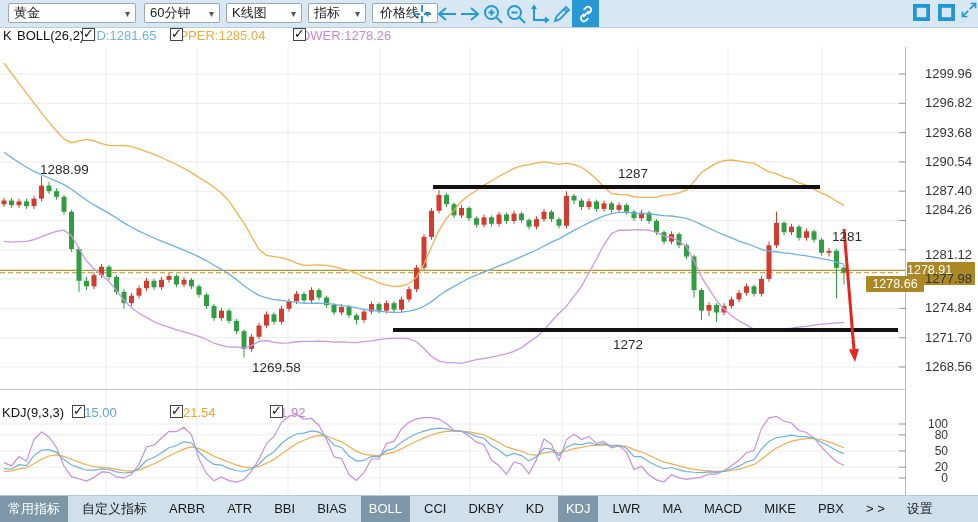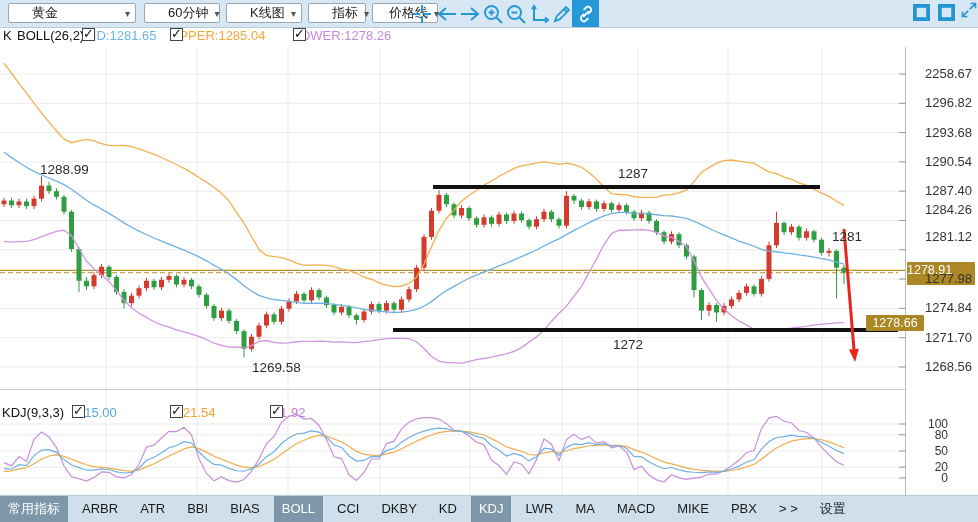--- a/index.html
+++ b/index.html
@@ -2,21 +2,21 @@
 <html><head>
 <meta charset="utf-8">
 <style>
   html,body{margin:0;padding:0;background:#fff;}
   .root{position:relative;width:978px;height:522px;background:#fff;overflow:hidden;
         font-family:"Liberation Sans","DejaVu Sans",sans-serif;font-size:13px;color:#222;}
   
   .toolbar{position:absolute;left:0;top:0;width:978px;height:27px;background:#d7e7f3;border-bottom:1px solid #b9cdd9;}
   .select{position:absolute;top:3px;height:20px;background:#fff;border:1px solid #9aa7b0;border-radius:2px;
           display:flex;align-items:center;justify-content:space-between;padding:0 5px;box-sizing:border-box;cursor:default;}
-  .select .lbl{font-size:13px;color:#222;white-space:nowrap;margin-left:18px;}
+  .select .lbl{font-size:13px;color:#222;white-space:nowrap;}
   .select .arr{font-size:10px;color:#555;margin-left:6px;}
   .tbtn{position:absolute;top:0;width:23px;height:27px;border:0;background:transparent;padding:2px 0;cursor:pointer;}
   .tbtn svg{display:block;margin:0 auto;}
   .tbtn.active{background:#2798d6;width:27px;}
   .wbtn{position:absolute;top:4px;width:18px;height:18px;border:0;background:transparent;padding:0;cursor:pointer;}
   
   .indrow{position:absolute;left:0;width:905px;height:19px;background:transparent;}
   .indrow span{position:absolute;white-space:nowrap;font-size:13px;}
   .cb{display:inline-block;width:11px;height:11px;border:1px solid #444;background:#fff;font-size:10px;line-height:10px;
       text-align:center;color:#111;vertical-align:-1px;margin-right:2px;}
@@ -444,42 +444,43 @@
       <line x1="899" x2="906" y1="46" y2="46" stroke="#999999"></line>
       <line x1="899" x2="906" y1="62.2" y2="62.2" stroke="#999999"></line>
       <line x1="899" x2="906" y1="73" y2="73" stroke="#999999"></line>
       <polyline points="4,57.642795681855574 11.5,60.89811573711969 19,51.53831795335986 26.5,56.18656857752451 34,34.32061679076541 41.5,27.09987964244413 49,31.913312608291633 56.5,42.57195836443108 64,61.01908529487855 71.5,71.6321295488008 79,73.76820856020944 86.5,76.08500500666608 94,72.41356047123227 101.5,66.92444913220777 109,67.31002636554878 116.5,71.88970609183743 124,72.93027994387732 131.5,69.62382587631117 139,59.28413817449063 146.5,41.96270606540452 154,40.087880009655045 161.5,33.0365262060253 169,26.316381414618874 176.5,26.588387660957636 184,22.23454619407747 191.5,30.10853257319817 199,53.75157845578844 206.5,68.41585621261132 214,75.81417933099505 221.5,71.84845987624487 229,75.64523934801477 236.5,77.07003140790944 244,74.45594800354033 251.5,66.03092656312003 259,54.072809327714765 266.5,38.564894838783594 274,31.484342226922436 281.5,17.27484755627023 289,11.188349343341748 296.5,9.412002372411129 304,14.069870371417686 311.5,13.45773328872599 319,20.486262384144307 326.5,34.50984789324899 334,51.82378158592314 341.5,53.62177638423198 349,69.85583932260744 356.5,75.44305686543365 364,67.45481389941838 371.5,54.02061548125433 379,53.80483497697446 386.5,38.52659216786914 394,36.43016425170463 401.5,23.91557974817724 409,17.280537395185988 416.5,13.857284741817084 424,12.546067714036095 431.5,12.648829230538821 439,14.04372732655894 446.5,18.62346990870782 454,25.266327191849193 461.5,26.194205354897576 469,31.08586545323978 476.5,37.17394340275466 484,39.80303599144719 491.5,55.048840145998035 499,60.666496232007745 506.5,69.18767563184343 514,56.87593555015492 521.5,59.19561378605491 529,68.72040258133732 536.5,54.64915287019962 544,33.961519851390456 551.5,39.195534283784085 559,55.64145103028633 566.5,34.54688079033454 574,29.29774357690399 581.5,34.45474631496465 589,31.371016911519703 596.5,38.43079112415522 604,36.376564931153794 611.5,42.83284607524554 619,40.80421035314793 626.5,47.079904437421916 634,64.60428484006775 641.5,61.299893523382835 649,69.96462032447945 656.5,74.83708494856282 664,76.95975843097659 671.5,69.71758978816376 679,72.90082749564064 686.5,74.43070060987728 694,73.17720939666881 701.5,72.10492001117076 709,69.03505799707841 716.5,69.21611909603527 724,65.70403489413701 731.5,60.80691675358642 739,55.32992332445517 746.5,47.48404587545707 754,45.617809531009925 761.5,23.40226533479428 769,12.788956283161987 776.5,11.358813842556213 784,16.235523039396877 791.5,18.036516782241304 799,25.52926193833374 806.5,27.434452462882128 814,32.88250396082206 821.5,42.20092018159812 829,49.877965075172206 836.5,56.79587421306765 844,60.478887405492955" fill="none" stroke="#c98fdb" stroke-width="1.2"></polyline>
       <polyline points="4,66.71875183045736 11.5,65.88723238855198 19,63.83738746923882 26.5,62.74441334185107 34,58.68387097741026 41.5,54.171872215272245 49,50.99207798570359 56.5,49.78920375409323 64,51.39347254563399 71.5,54.28470926037211 79,57.06806630320602 86.5,59.78477183227174 94,61.588884494980384 101.5,62.3511080145843 109,63.05952492186494 116.5,64.32097937471815 124,65.5508794560266 131.5,66.13272894463869 139,65.15435883461754 146.5,61.84126558187282 154,58.73363907155599 161.5,55.06262294790875 169,50.956017014581626 176.5,47.47492710692106 184,43.86915840508626 191.5,41.90335471481653 199,43.59595810638395 206.5,47.141657835845 214,51.23773233515215 221.5,54.18212198387969 229,57.248281607327556 236.5,60.07996015026782 244,62.133672700735325 251.5,62.69042325250457 259,61.459335548963175 266.5,58.188701161794654 274,54.3737927425272 281.5,49.07394343020478 289,43.661715703510055 296.5,38.76889951335306 304,35.24046677879086 311.5,32.12864770878159 319,30.465449805261976 326.5,31.043220960688693 334,34.011872478579335 341.5,36.813287322244 349,41.533651893724496 356.5,46.377852603968655 364,49.38884707474718 371.5,50.050528275676776 379,50.58685780443359 386.5,48.86396271349581 394,47.087705790382785 401.5,43.77740207006771 409,39.99213568794175 416.5,36.25858555278108 424,32.871083004388936 431.5,29.982189608124635 439,27.705266425043817 446.5,26.407866922710106 454,26.244789818301406 461.5,26.23756346638658 469,26.93017803593703 476.5,28.393573088339547 484,30.023496360212068 491.5,33.59854547246721 499,37.465395580973 506.5,41.99714987395449 514,44.122690684840265 521.5,46.27596541358521 529,49.482313580406945 536.5,50.220433478948756 544,47.89773153215471 551.5,46.654560496673184 559,47.93840200147506 566.5,46.025327542740705 574,43.635672690478316 581.5,42.32411177969065 589,40.759383941380506 596.5,40.426727824634035 604,39.848133125565425 611.5,40.27452068980544 619,40.350190641711514 626.5,41.311578326813 634,44.639107828706535 641.5,47.019220070803144 649,50.2971343927569 656.5,53.80284161501489 664,57.1109725887237 671.5,58.911917902929424 679,60.91033355903103 686.5,62.84181456629478 694,64.3182995420625 701.5,65.43067389479225 709,65.94558590940457 716.5,66.4128049360661 724,66.31155207293337 731.5,65.52517559874094 739,64.06871098812869 746.5,61.69947311488989 754,59.40209260290703 761.5,54.25926013603379 769,48.33493101419496 776.5,43.05262856110372 784,39.22161348657417 791.5,36.1951711002409 799,34.67146979139702 806.5,33.63761017303775 814,33.529737857006936 821.5,34.76847818909138 829,36.92697631567436 836.5,39.765390301016254 844,42.7244613159415" fill="none" stroke="#f0ad4e" stroke-width="1.2"></polyline>
       <polyline points="4,63.69343311425678 11.5,64.22419350474122 19,59.7376976306125 26.5,60.558465087075554 34,50.56278624852864 41.5,45.147874690996204 49,44.632489526566275 56.5,47.38345529087252 64,54.602010128715506 71.5,60.067182689848345 79,62.63478038887382 86.5,65.21818289040317 94,65.19710982039769 101.5,63.87555505379213 109,64.47635873642622 116.5,66.84388828042458 124,68.01067961864351 131.5,67.29642792186284 139,63.197618614575234 146.5,55.21507907638338 154,52.518386050922345 161.5,47.72059070061427 169,42.74280514792737 176.5,40.51274729159991 184,36.657621001416665 191.5,37.971747334277076 199,46.98116488951878 206.5,54.2330572947671 214,59.42988133376645 221.5,60.07090128133475 229,63.380600854223296 236.5,65.74331723614836 244,66.24109780167032 251.5,63.80392435604306 259,58.997160141880364 266.5,51.64743238745764 274,46.74397590399228 281.5,38.47424480555992 289,32.83726025012062 296.5,28.983267133039085 304,28.18360130966647 311.5,25.905009568763052 319,27.13905399822275 326.5,32.19876327154213 334,39.949175514360604 341.5,42.41611700957333 349,50.97438103668547 356.5,56.06625402445699 364,55.410836016304245 371.5,51.37389067753596 379,51.65951686194721 386.5,45.41817253162026 394,43.535191944156736 401.5,37.15679462943755 409,32.42160292368983 416.5,28.791485282459746 424,26.09607790760466 431.5,24.204402815596026 439,23.15142005888219 446.5,23.81306791804267 454,25.918635609484006 461.5,26.22311076255691 469,28.315407175037947 476.5,31.320363193144587 484,33.283342903957106 491.5,40.74864369697749 499,45.19909579798458 506.5,51.06065845991747 514,48.37377230661181 521.5,50.58251487107512 529,55.895009914050405 536.5,51.69667327603238 544,43.252327638566626 551.5,44.16821842571015 559,50.506085011078824 566.5,42.19917862527198 574,38.85636298595354 581.5,39.700989958115315 589,37.62992826476024 596.5,39.761415591141095 604,38.69094372742822 611.5,41.127295818285475 619,40.50153054552365 626.5,43.234353697015976 634,51.2941668324936 641.5,51.779444554996374 649,56.85296303666442 656.5,60.81425605953086 664,63.72723453614133 671.5,62.513808531340864 679,64.90716487123424 686.5,66.70477658082228 694,67.27126949359794 701.5,67.65542260025175 709,66.97540993862918 716.5,67.34724298938914 724,66.10904634666792 731.5,63.9524226503561 739,61.155781766904184 746.5,56.96099736841227 754,54.80733157894134 761.5,43.973595202287285 769,36.4862727705173 776.5,32.488023654921214 784,31.559583337515072 791.5,30.142286327574368 799,31.624067173709264 806.5,31.569890936319208 814,33.313993224945314 821.5,37.2459588532603 829,41.243972568840306 836.5,45.44221827170005 844,48.64260334579199" fill="none" stroke="#6fb0e2" stroke-width="1.2"></polyline>
     </svg>
 
   <div class="rightcol" id="rightcol">
     <div class="badge" id="cur-badge" style="top: 215.396px;">1278.91</div>
-  <div class="pricelabel" style="top: 19px;">2258.67</div>
+  <div class="pricelabel" style="top: 19px;">1299.96</div>
       <div class="pricelabel" style="top: 48.2962px;">1296.82</div>
       <div class="pricelabel" style="top: 77.5924px;">1293.68</div>
       <div class="pricelabel" style="top: 106.889px;">1290.54</div>
       <div class="pricelabel" style="top: 136.185px;">1287.40</div>
       <div class="pricelabel" style="top: 155px;">1284.26</div>
-      <div class="pricelabel" style="top: 182px;">1281.12</div>
+      <div class="pricelabel" style="top: 200px;">1281.12</div>
       <div class="pricelabel" style="top: 224.073px;">1277.98</div>
       <div class="pricelabel" style="top: 253.37px;">1274.84</div>
       <div class="pricelabel" style="top: 282.666px;">1271.70</div>
       <div class="pricelabel" style="top: 311.962px;">1268.56</div>
       <div class="kdjlabel" style="top: 370px;">100</div>
       <div class="kdjlabel" style="top: 380.8px;">80</div>
       <div class="kdjlabel" style="top: 397px;">50</div>
       <div class="kdjlabel" style="top: 413.2px;">20</div>
       <div class="kdjlabel" style="top: 424px;">0</div>
     </div>
 
-  <div id="float-badge" style="top: 275.729px; margin-top: 39px;">1278.66</div>
+  <div id="float-badge" style="top: 275.729px;">1278.66</div>
 
   <div class="tabbar" id="tabbar">
       <span class="tab active">常用指标</span>
+      <span class="tab">自定义指标</span>
       <span class="tab">ARBR</span>
       <span class="tab">ATR</span>
       <span class="tab">BBI</span>
       <span class="tab">BIAS</span>
       <span class="tab active">BOLL</span>
       <span class="tab">CCI</span>
       <span class="tab">DKBY</span>
       <span class="tab">KD</span>
       <span class="tab active">KDJ</span>
       <span class="tab">LWR</span>

